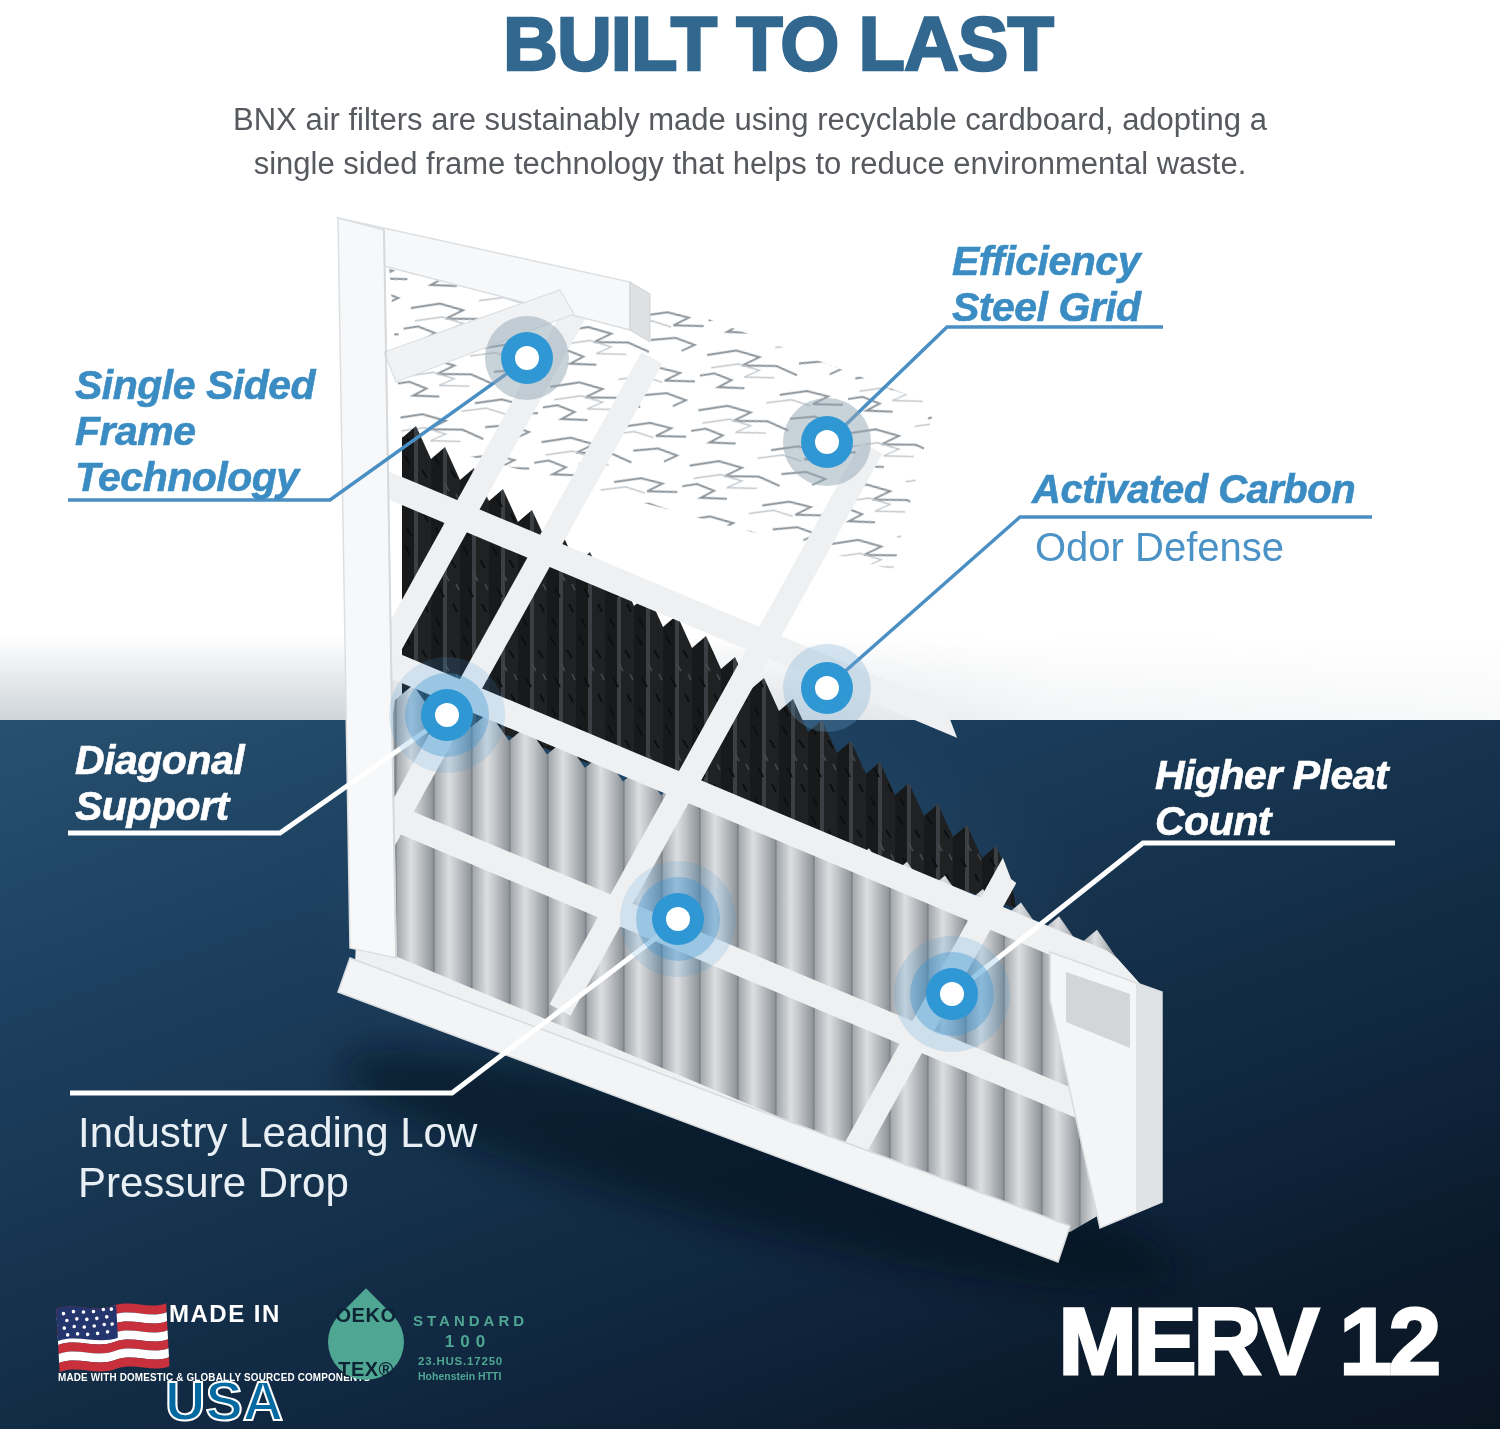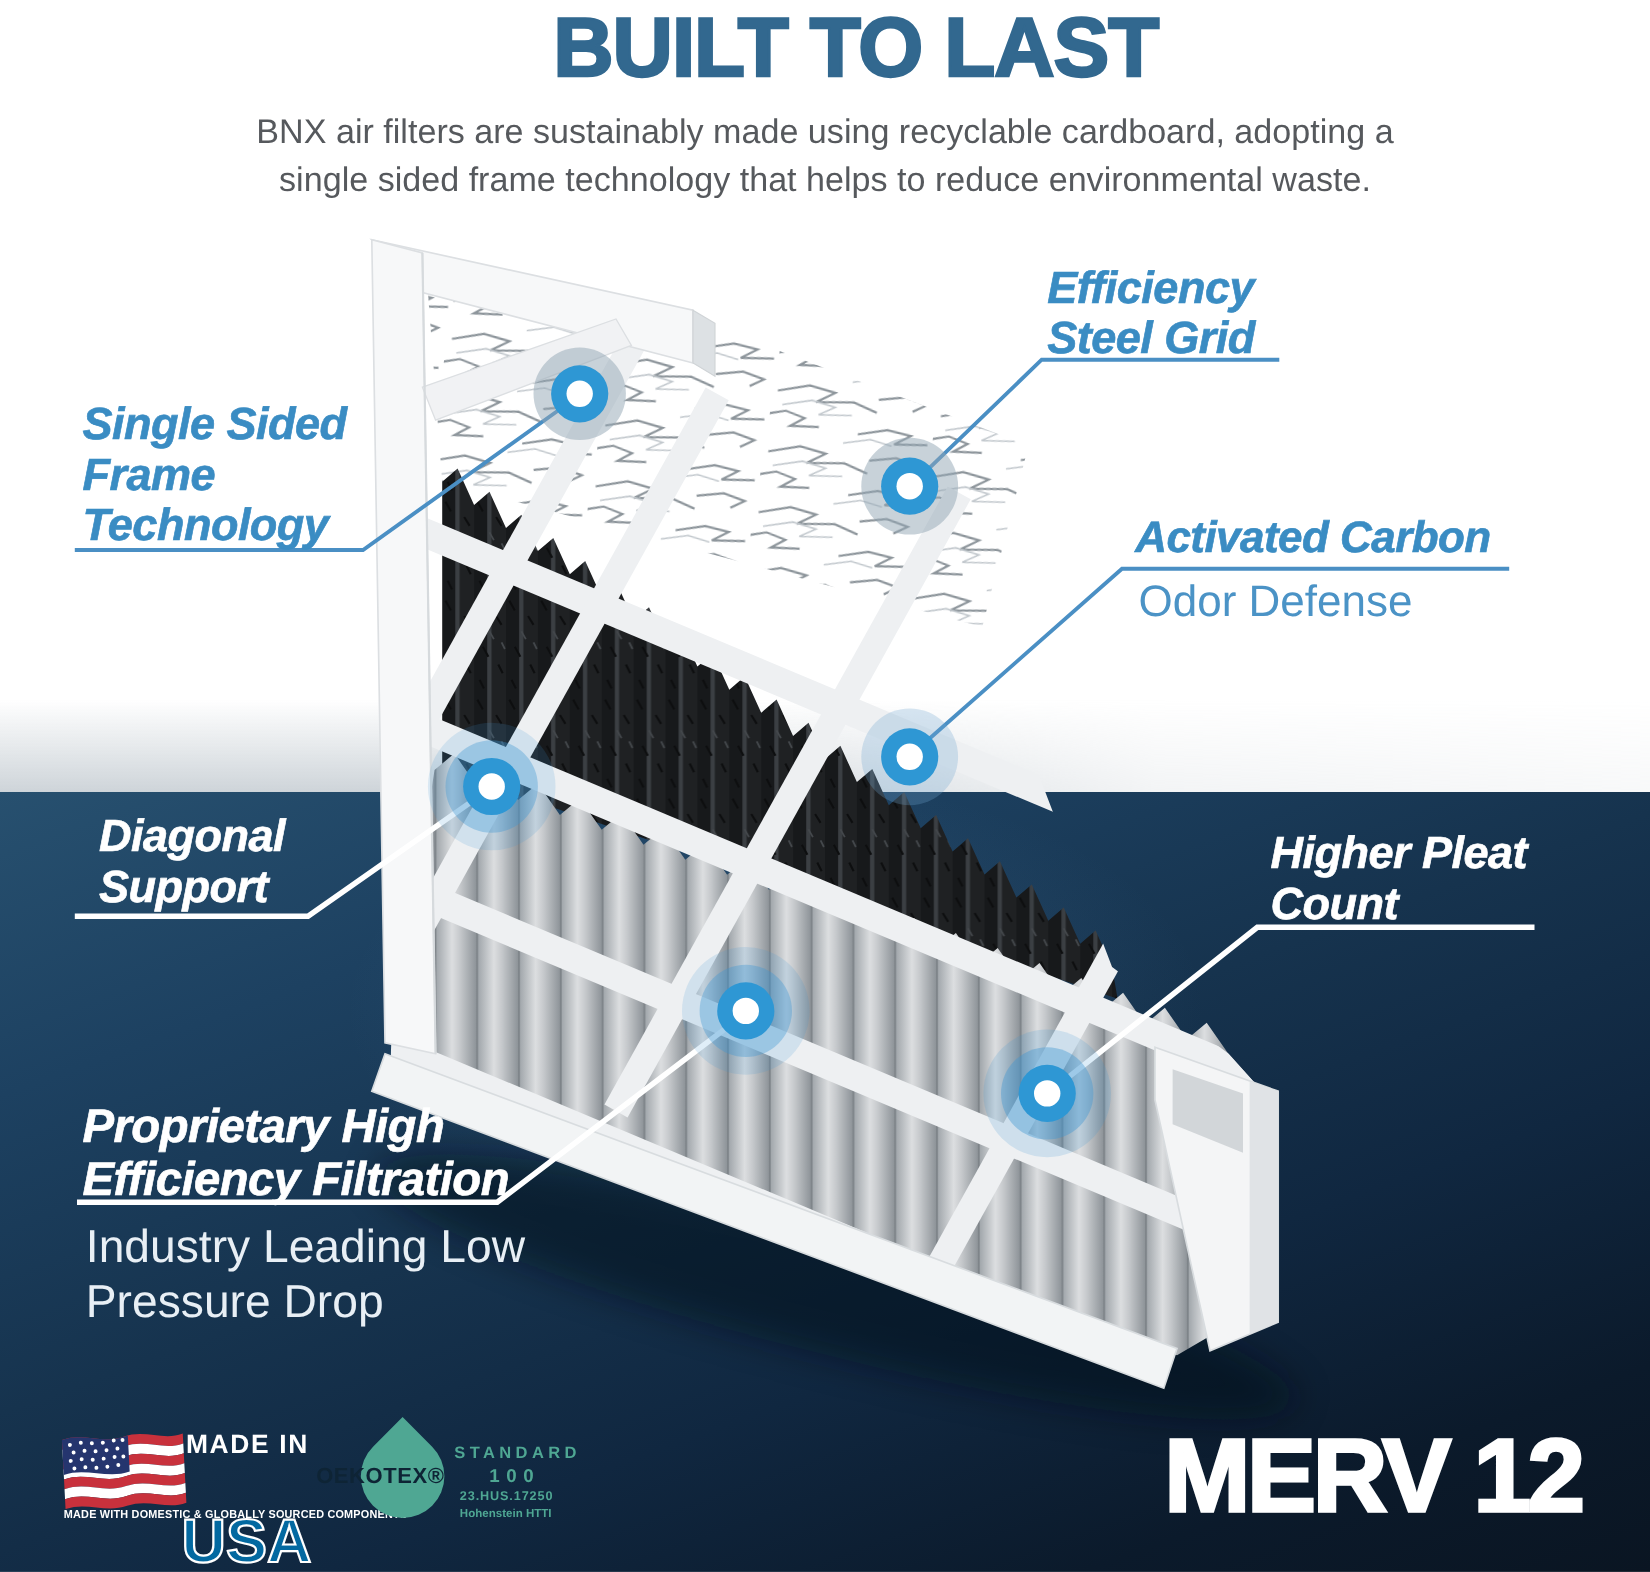--- a/index.html
+++ b/index.html
@@ -31,21 +31,21 @@
   
   .made-in{position:absolute;left:169px;top:1300px;color:#fff;font-size:24px;
     font-weight:700;letter-spacing:1.5px;}
   .usa{position:absolute;left:165px;top:1368px;color:#0369a1;font-size:56px;font-weight:700;
     -webkit-text-stroke:2px #fff;letter-spacing:0px;}
   .tagline{position:absolute;left:58px;top:1371px;color:#fff;font-size:10.5px;font-weight:700;
     letter-spacing:0.2px;transform:scaleX(.94);transform-origin:left;white-space:nowrap;}
   .oeko-drop{position:absolute;left:328px;top:1304px;width:76px;height:76px;
     background:#4fa793;border-radius:0 50% 50% 50%;transform:rotate(45deg);}
   .oeko-text{position:absolute;left:328px;top:1304px;width:76px;height:76px;display:flex;
-    flex-direction:row;align-items:center;justify-content:flex-end;color:#0e2435;
+    flex-direction:column;align-items:center;justify-content:space-between;color:#0e2435;
     font-weight:700;font-size:20px;line-height:22px;letter-spacing:0.5px;}
   .std-block{position:absolute;left:413px;top:1312px;width:110px;color:#4fa793;text-align:center;}
   .std-word{font-size:15px;font-weight:700;letter-spacing:4px;}
   .std-num{font-size:17px;font-weight:700;letter-spacing:6px;margin-top:3px;text-align:center;}
   .cert-num{position:absolute;left:418px;top:1355px;color:#4fa793;font-size:11.5px;font-weight:700;letter-spacing:0.8px;}
   .cert-inst{position:absolute;left:418px;top:1370px;color:#4fa793;font-size:10.5px;font-weight:700;}
   .merv{position:absolute;right:62px;top:1288px;color:#ffffff;font-size:94px;font-weight:700;
     letter-spacing:-3px;-webkit-text-stroke:3px #ffffff;}
   svg{position:absolute;left:0;top:0;}
 </style>
@@ -210,28 +210,26 @@
   <div class="lbl blue" style="left:75px;top:362px;">Single Sided
 Frame
 Technology</div>
 
   <div class="lbl blue" style="left:952px;top:238px;">Efficiency
 Steel Grid</div>
 
   <div class="lbl blue" style="left:1032px;top:466px;font-size:40px;">Activated Carbon</div>
   <div class="sub blue" style="left:1035px;top:524px;">Odor Defense</div>
 
-  <div class="lbl white" style="left:90px;top:737px;">Diagonal
+  <div class="lbl white" style="left:75px;top:737px;">Diagonal
 Support</div>
 
   <div class="lbl white" style="left:1155px;top:752px;">Higher Pleat
 Count</div>
 
-  <div class="lbl white" style="left:75px;top:1000px;font-size:43px;line-height:48px;">Proprietary High
-Efficiency Filtration</div>
   <div class="sub white" style="left:78px;top:1108px;">Industry Leading Low
 Pressure Drop</div>
 
   <svg width="116" height="88" viewBox="0 0 116 88" style="left:56px;top:1296px;">
     <g transform="rotate(-3 58 44)">
       <path d="M2,10 C22,4 38,16 58,10 C78,4 94,16 112,10 L112,19 C94,25 78,13 58,19 C38,25 22,13 2,19 Z" fill="#c8313c"></path>
       <path d="M2,19 C22,13 38,25 58,19 C78,13 94,25 112,19 L112,28 C94,34 78,22 58,28 C38,34 22,22 2,28 Z" fill="#ffffff"></path>
       <path d="M2,28 C22,22 38,34 58,28 C78,22 94,34 112,28 L112,37 C94,43 78,31 58,37 C38,43 22,31 2,37 Z" fill="#c8313c"></path>
       <path d="M2,37 C22,31 38,43 58,37 C78,31 94,43 112,37 L112,46 C94,52 78,40 58,46 C38,52 22,40 2,46 Z" fill="#ffffff"></path>
       <path d="M2,46 C22,40 38,52 58,46 C78,40 94,52 112,46 L112,55 C94,61 78,49 58,55 C38,61 22,49 2,55 Z" fill="#c8313c"></path>

